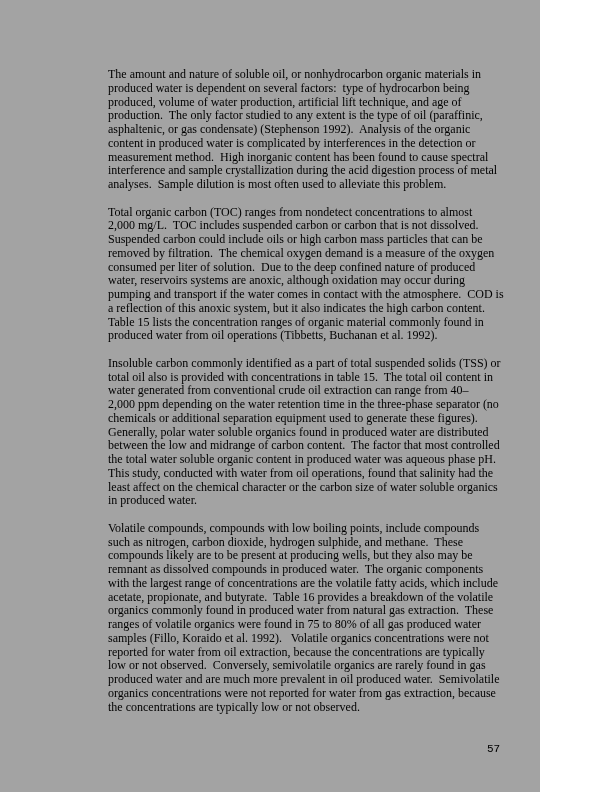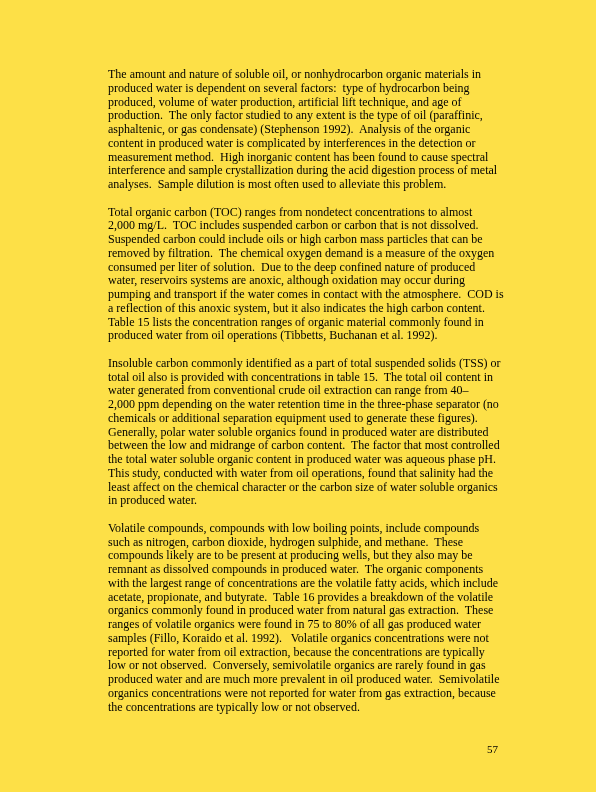--- a/index.html
+++ b/index.html
@@ -2,23 +2,23 @@
 <html><head>
 <meta charset="utf-8">
 <style>
   html, body {
     margin: 0;
     padding: 0;
     background: #ffffff;
   }
   .page {
     position: relative;
-    width: 596px;
+    width: 540px;
     height: 792px;
-    background: #fde047;
+    background: #a3a3a3;
     overflow: hidden;
     font-family: "Liberation Serif", serif;
     color: #000000;
   }
   .text-block {
     position: absolute;
     left: 108px;
     top: 68px;
     width: 452px;
     font-family: "Liberation Serif", serif;
@@ -28,21 +28,21 @@
   }
   .text-block p {
     margin: 0 0 13.75px 0;
     white-space: pre-wrap;
     text-align: left;
   }
   .page-number {
     position: absolute;
     left: 487px;
     top: 743px;
-    font-family: Liberation Serif, serif;
+    font-family: Liberation Mono, monospace;
     font-size: 11px;
     line-height: 12px;
     color: #000000;
   }
 </style>
 </head>
 <body>
 
 <div class="page">
   <div class="text-block">

